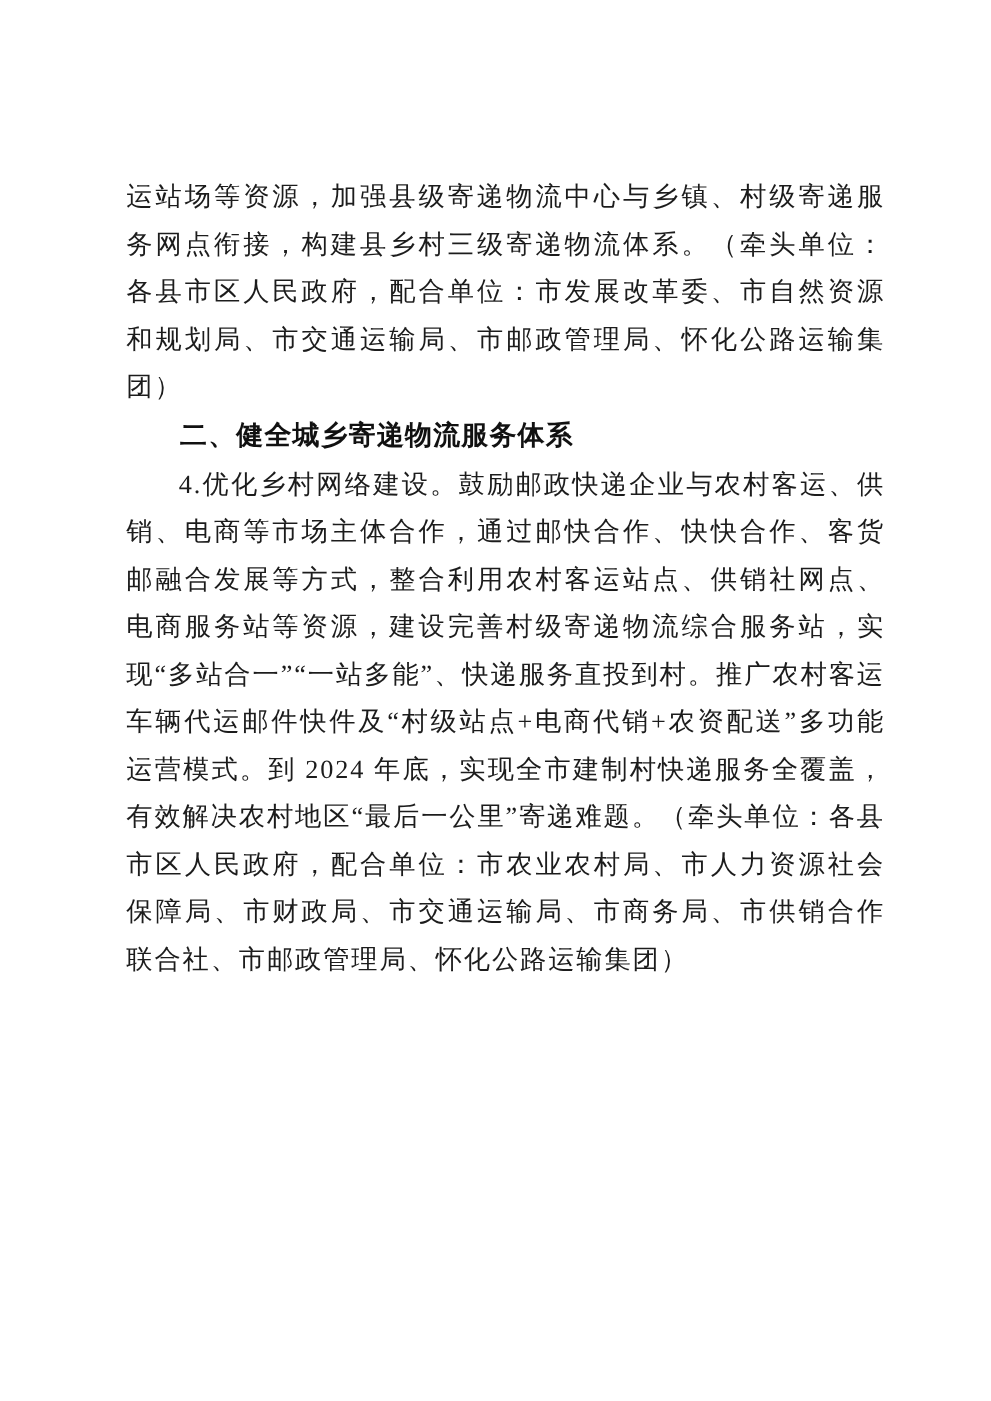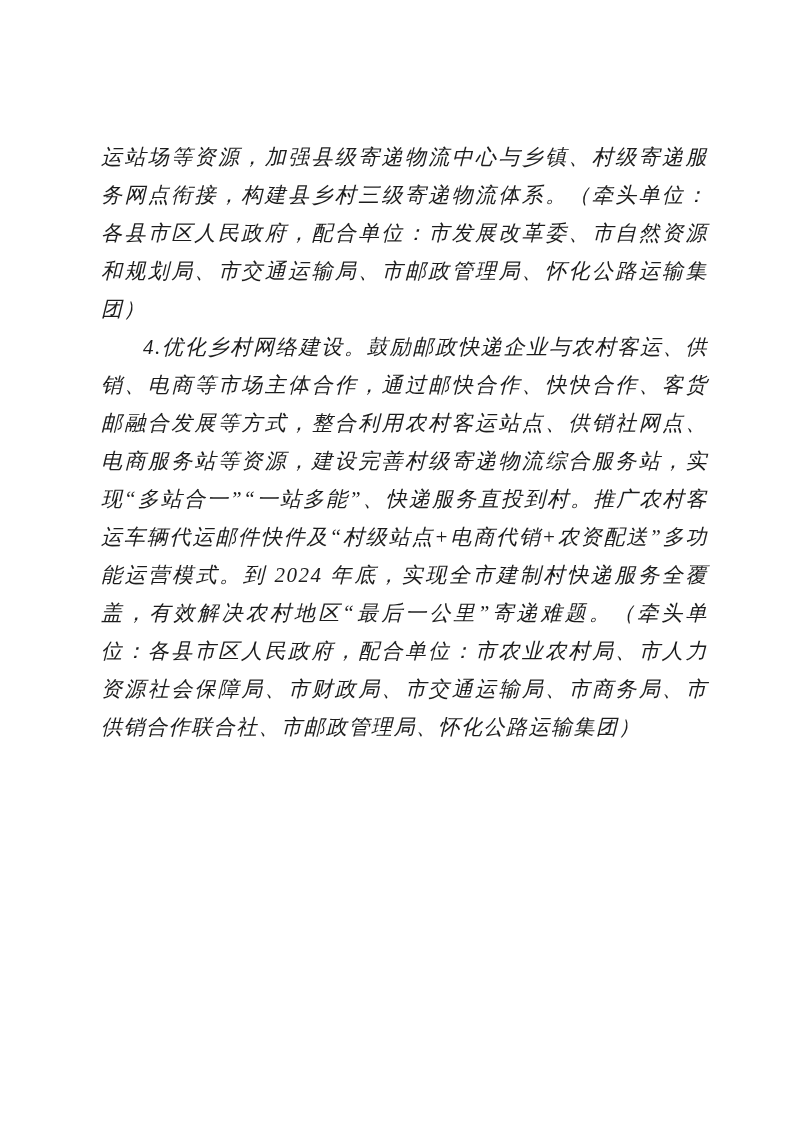--- a/index.html
+++ b/index.html
@@ -8,21 +8,20 @@
     background: #ffffff;
   }
   .page {
     position: relative;
     width: 793px;
     height: 968px;
     background: #ffffff;
     overflow: hidden;
     font-family: "Liberation Serif", "DejaVu Serif", serif;
     color: #1c1c1c;
-    font-style: italic;
   }
   .content {
     position: absolute;
     left: 101px;
     top: 138px;
     width: 607px;
     font-size: 21px;
     line-height: 38px;
     letter-spacing: 1.5px;
     text-align: justify;
@@ -53,16 +52,17 @@
     color: #2a2a2a;
     font-family: "Liberation Serif", "DejaVu Serif", serif;
   }
 </style>
 </head>
 <body>
 
 <div class="page">
   <div class="content">
     <p class="body-para">运站场等资源，加强县级寄递物流中心与乡镇、村级寄递服务网点衔接，构建县乡村三级寄递物流体系。（牵头单位：各县市区人民政府，配合单位：市发展改革委、市自然资源和规划局、市交通运输局、市邮政管理局、怀化公路运输集团）</p>
+    <p class="section-heading">二、健全城乡寄递物流服务体系</p>
     <p class="body-para indent">4.优化乡村网络建设。鼓励邮政快递企业与农村客运、供销、电商等市场主体合作，通过邮快合作、快快合作、客货邮融合发展等方式，整合利用农村客运站点、供销社网点、电商服务站等资源，建设完善村级寄递物流综合服务站，实现“多站合一”“一站多能”、快递服务直投到村。推广农村客运车辆代运邮件快件及“村级站点+电商代销+农资配送”多功能运营模式。到 2024 年底，实现全市建制村快递服务全覆盖，有效解决农村地区“最后一公里”寄递难题。（牵头单位：各县市区人民政府，配合单位：市农业农村局、市人力资源社会保障局、市财政局、市交通运输局、市商务局、市供销合作联合社、市邮政管理局、怀化公路运输集团）</p>
   </div>
   <div class="page-number">- 4 -</div>
 </div>
 
 </body></html>

